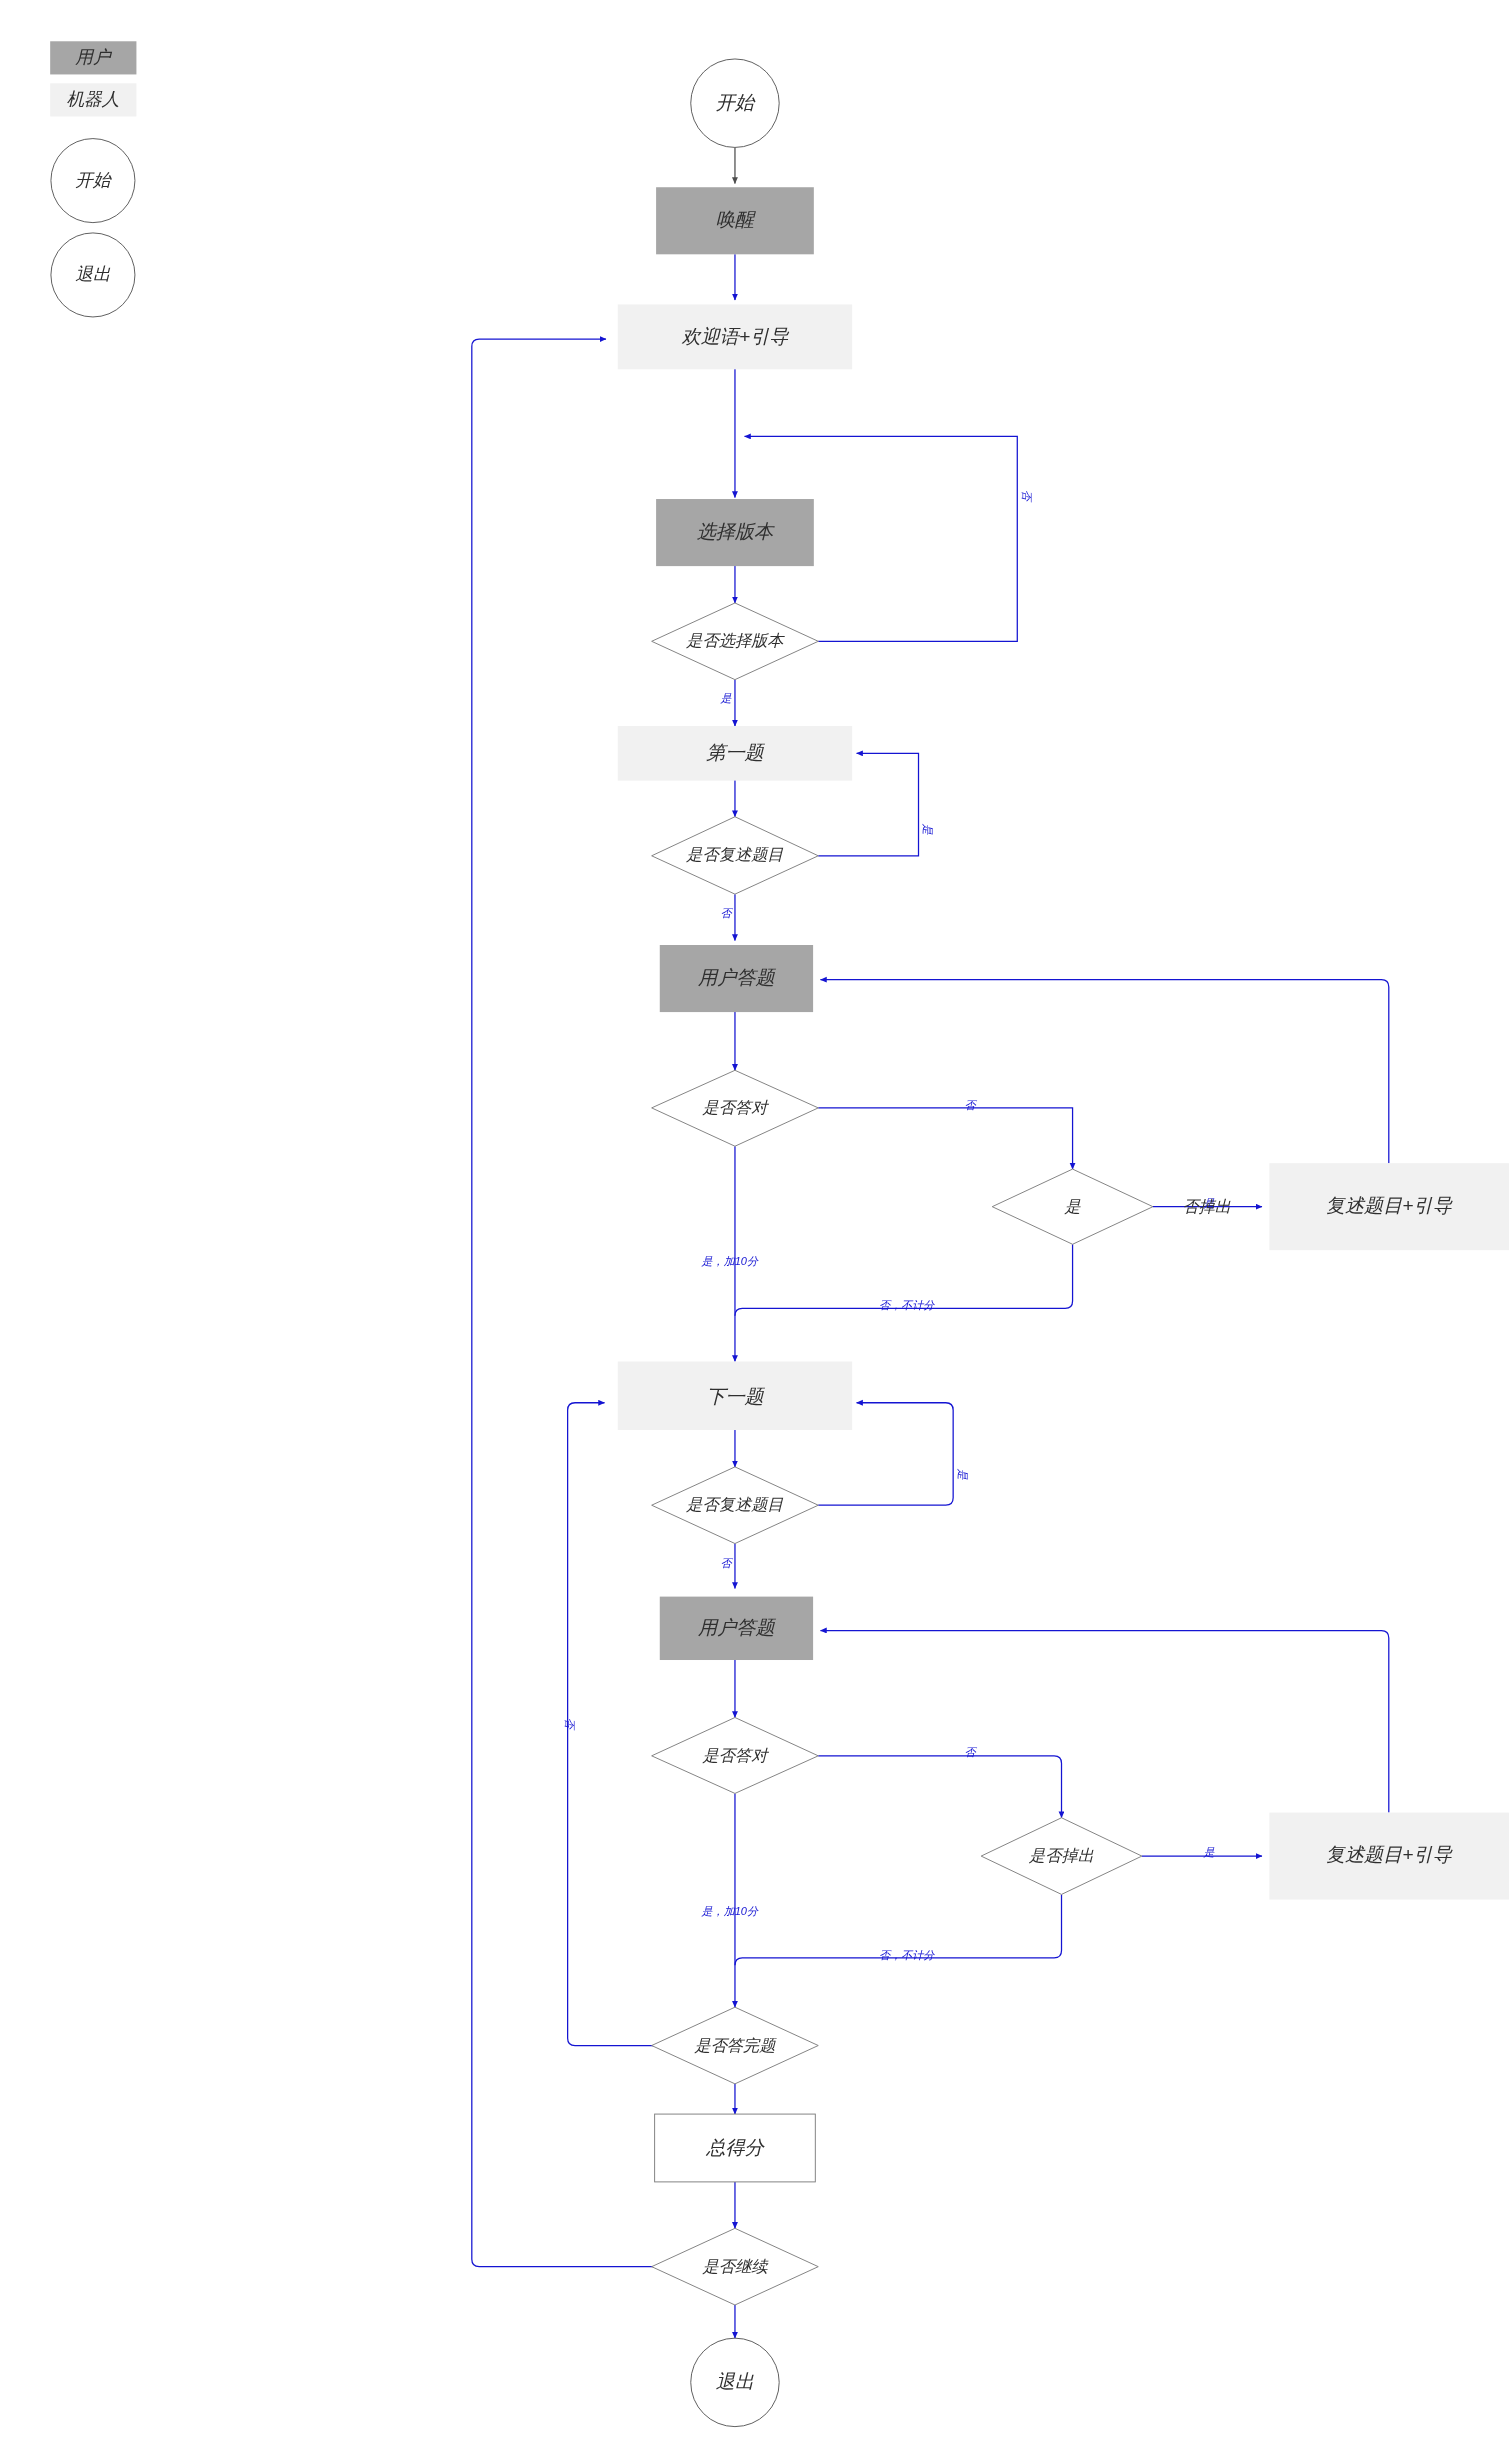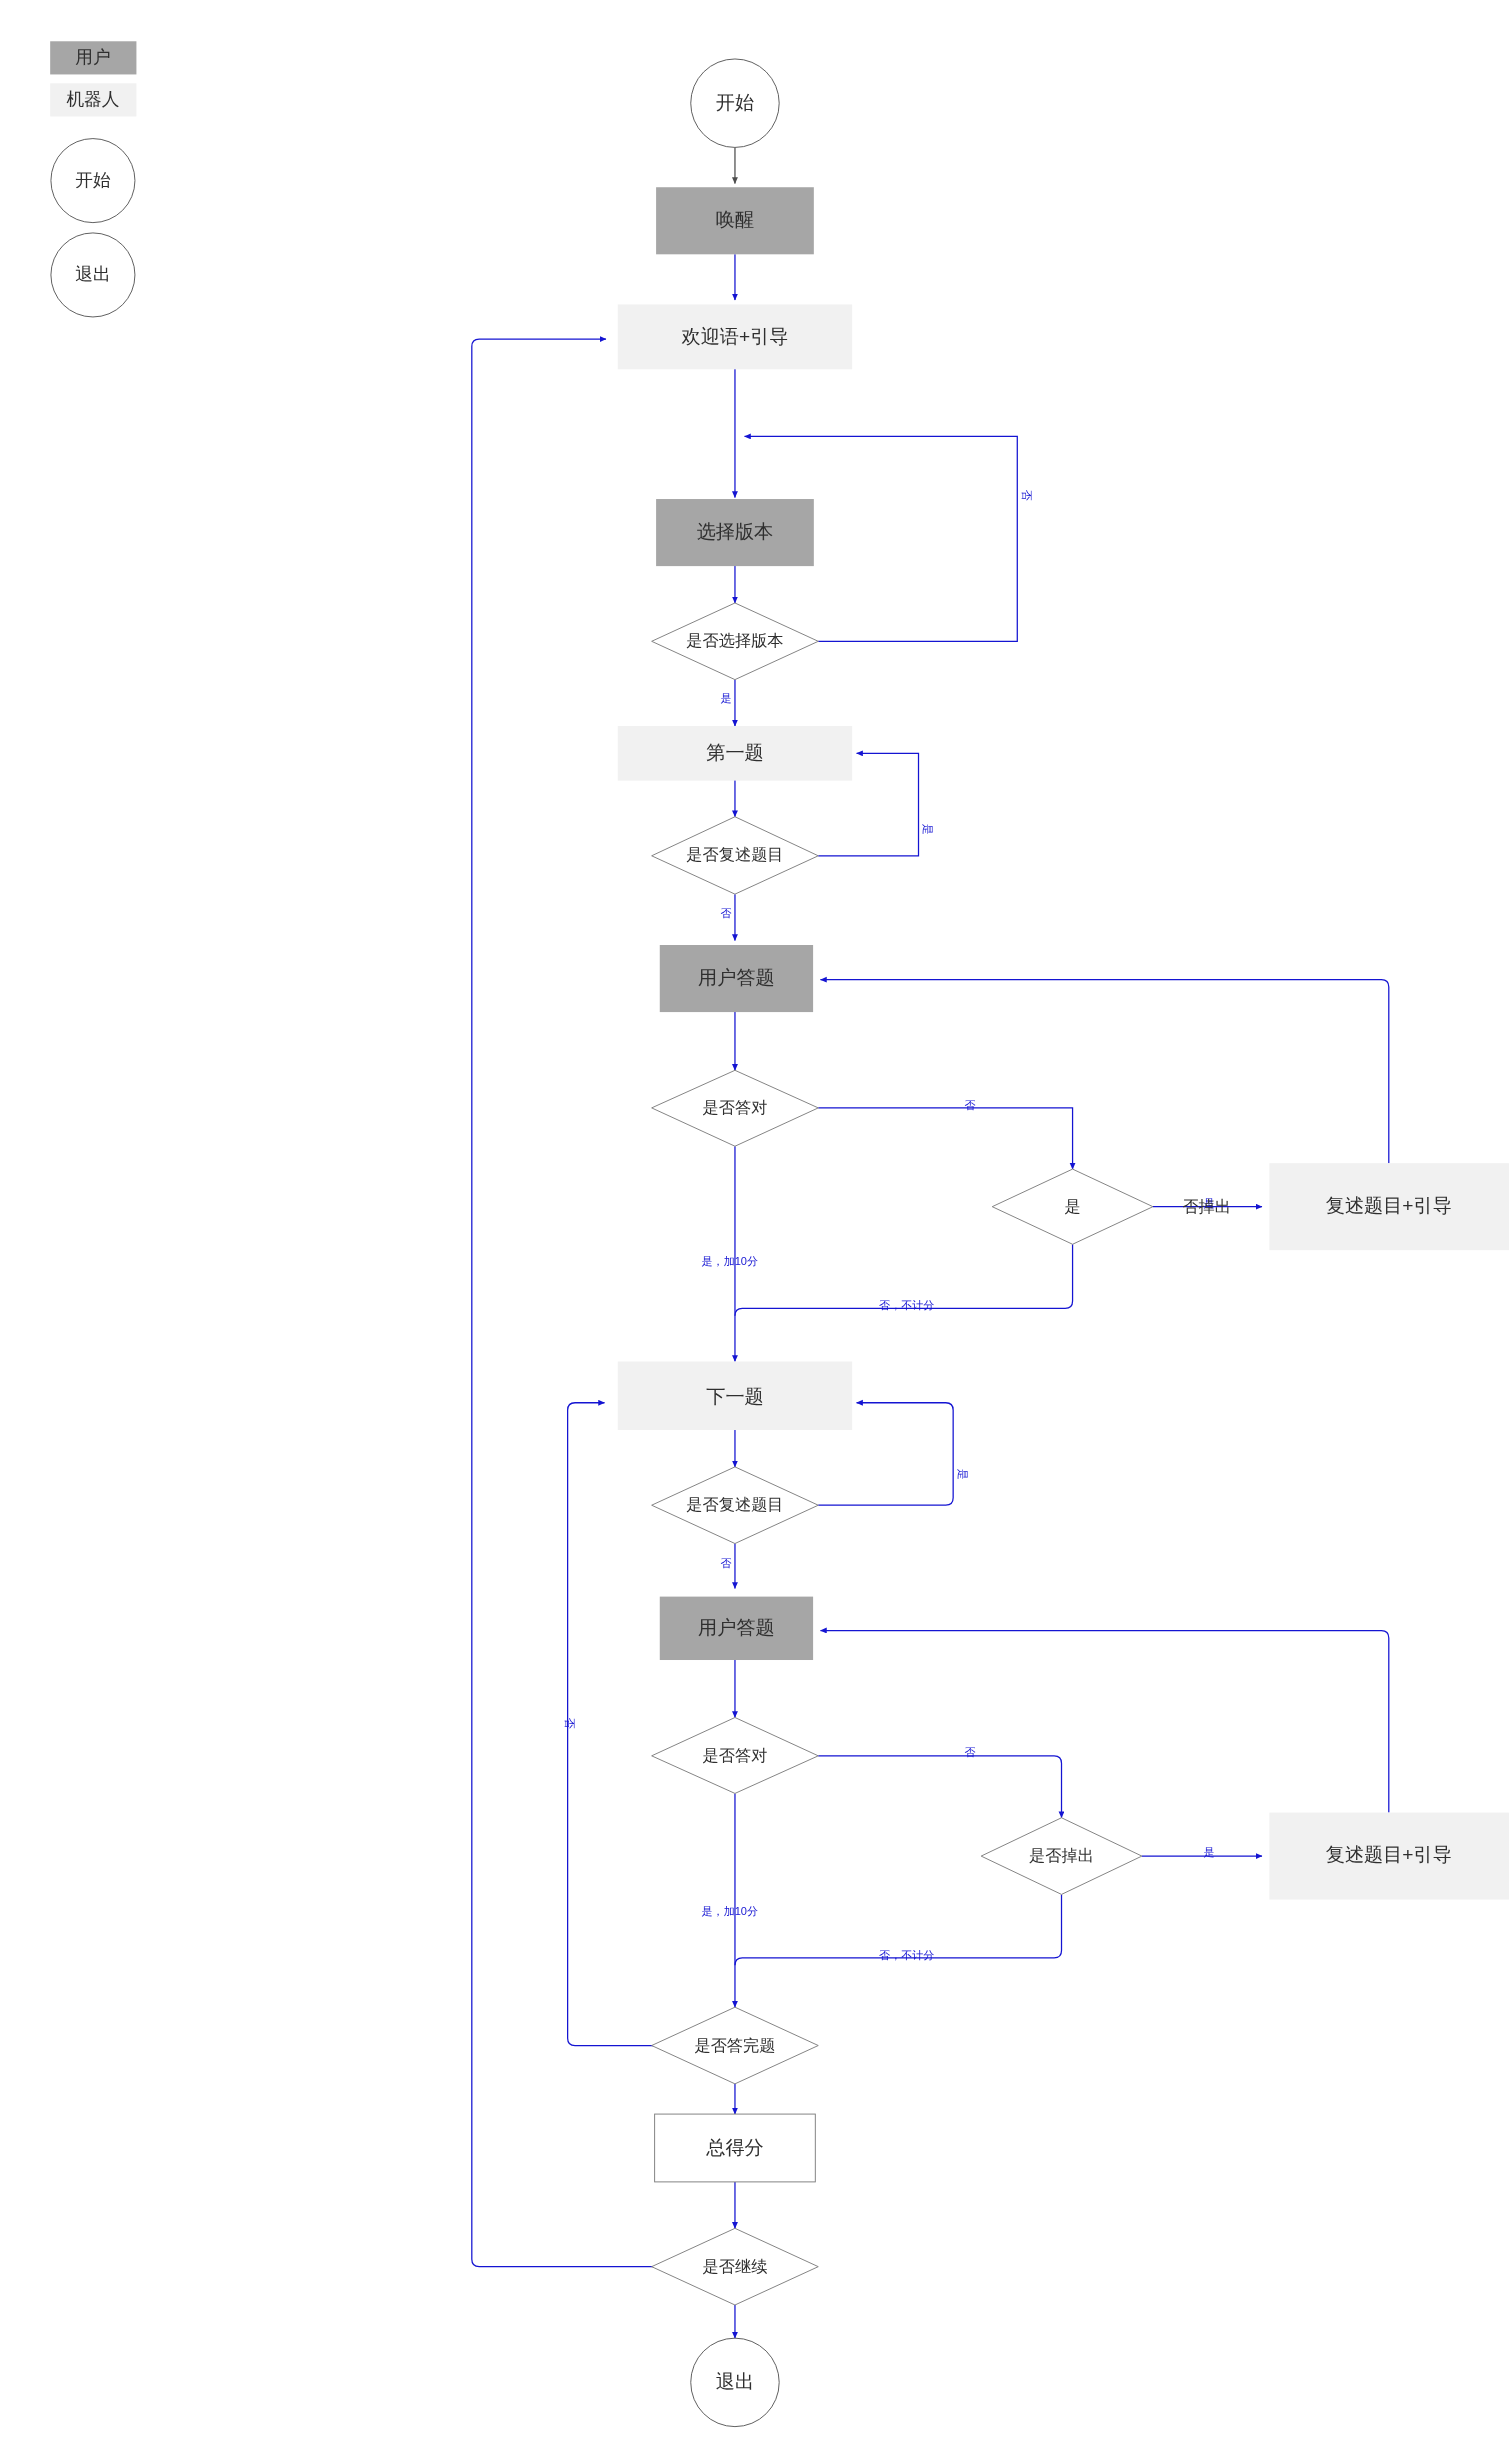--- a/index.html
+++ b/index.html
@@ -1,17 +1,17 @@
 <!DOCTYPE html>
 <html style="font-size:11.8px"><head>
 <meta charset="utf-8">
 <style>
   html,body{margin:0;padding:0;background:#ffffff;}
   body{width:1509px;height:2462px;font-family:"Liberation Sans","DejaVu Sans",sans-serif;}
-  #canvas{position:relative;width:1509px;height:2462px;overflow:hidden;}
+  #canvas{position:relative;width:1509px;height:2462px;overflow:hidden;font-style:italic;}
   svg#flow{position:absolute;left:0;top:0;width:1509px;height:2462px;}
   .node-label{font-size:26px;fill:#2f2f2f;dominant-baseline:middle;text-anchor:middle;}
   .legend-label{font-size:24px;fill:#2f2f2f;dominant-baseline:middle;text-anchor:middle;}
   .edge-label{font-size:15px;fill:#1414d2;dominant-baseline:middle;text-anchor:middle;}
   .edge-label-v{font-size:15px;fill:#1414d2;dominant-baseline:middle;text-anchor:middle;}
   .box-user{fill:#a6a6a6;stroke:none;}
   .box-bot{fill:#f1f1f1;stroke:none;}
   .box-plain{fill:#ffffff;stroke:#7f7f7f;stroke-width:1.3;}
   .diamond{fill:#ffffff;stroke:#7f7f7f;stroke-width:1.3;}
   .circle-term{fill:#ffffff;stroke:#5a5a5a;stroke-width:1.3;}

